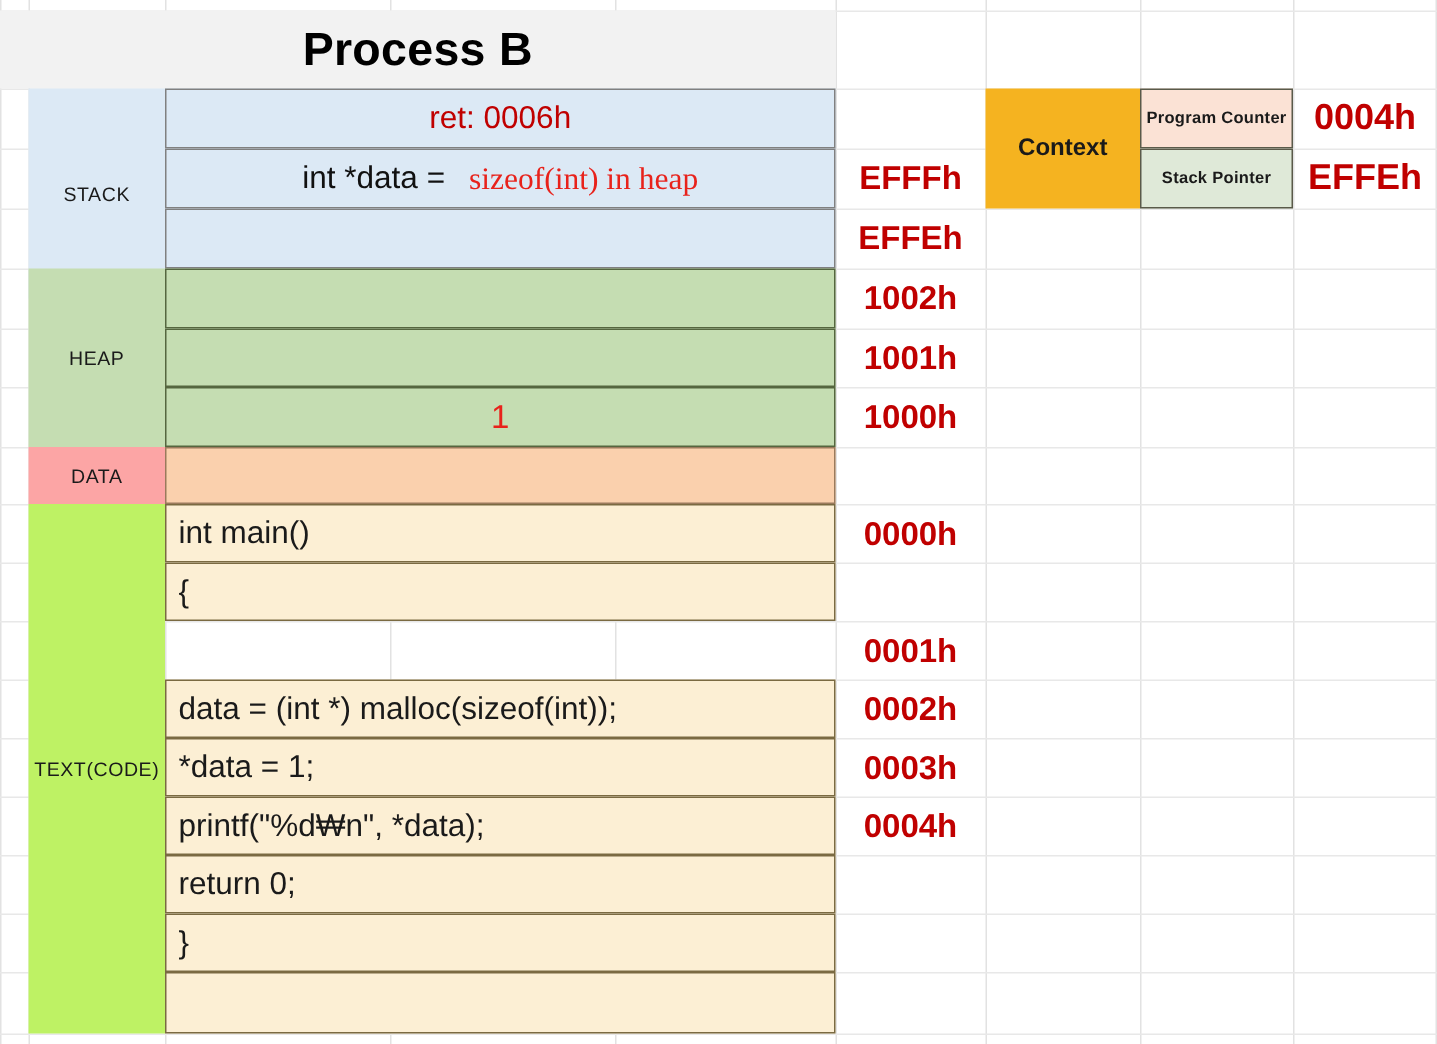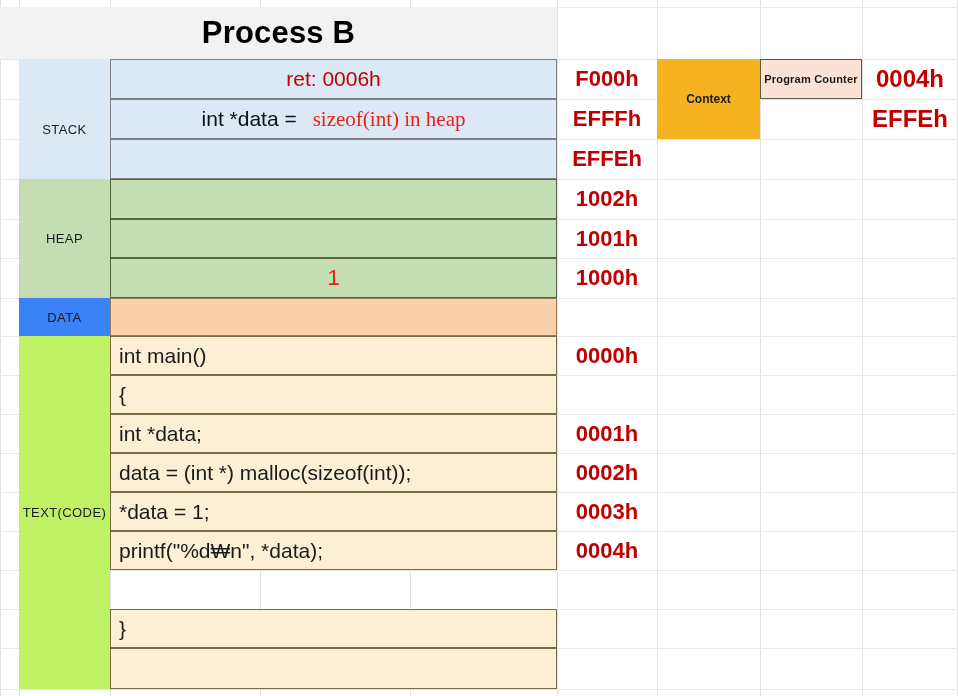--- a/index.html
+++ b/index.html
@@ -40,21 +40,21 @@
 
   
   .seglabel{
     left:19px;width:91px;
     font-size:13px;color:#1a1a1a;
     justify-content:center;
     letter-spacing:.4px;
   }
   #seg-stack{top:59px;height:140px;background:#dce9f5;}
   #seg-heap{top:179px;height:119px;background:#c5ddb2;}
-  #seg-data{top:298px;height:38px;background:#3b82f6;}
+  #seg-data{top:298px;height:38px;background:#fca5a5;}
   #seg-text{top:336px;height:353px;background:#bef264;}
 
   
   .bodycell{
     left:110px;width:447px;
     border:1px solid #808080;
     font-size:21px;color:#1a1a1a;
     padding-left:8px;
   }
   .bodycell.center{justify-content:center;padding-left:0;}
@@ -74,21 +74,21 @@
   .red-bold{color:#c00000;font-weight:normal;}
   .red-serif{color:#e8221b;font-family:"Liberation Serif", serif;}
   .blk{color:#111;}
   .heapval{color:#e8221b;font-size:22px;}
 
   
   #ctx-box{
     position:absolute;left:657px;top:59px;width:103px;height:80px;
     background:#f5b320;
     display:flex;align-items:center;justify-content:center;
-    font-size:12px;font-weight:bold;color:#1a1a1a;
+    font-size:16px;font-weight:bold;color:#1a1a1a;
     box-sizing:border-box;
   }
   .reg-name{
     position:absolute;left:760px;width:102px;height:40px;
     box-sizing:border-box;
     border:1px solid #5a5a4a;
     display:flex;align-items:center;justify-content:center;
     font-size:11px;font-weight:bold;color:#1a1a1a;
     letter-spacing:.2px;
   }
@@ -140,21 +140,20 @@
   <div class="cell" id="title-cell">Process B</div>
 
   <div class="cell seglabel" id="seg-stack">STACK</div>
   <div class="cell seglabel" id="seg-heap">HEAP</div>
   <div class="cell seglabel" id="seg-data">DATA</div>
   <div class="cell seglabel" id="seg-text">TEXT(CODE)</div>
 
   <div class="cell bodycell stackrow center" style="top:59px;height:40px">
     <span class="red-bold">ret: 0006h</span>
   </div>
-  <div class="cell addr" style="top:59px;height:40px">F000h</div>
 
   <div class="cell bodycell stackrow center" style="top:99px;height:40px">
     <span class="blk" style="font-size:21px">int *data = </span>
     <span class="red-serif" style="font-size:21px;margin-left:16px">sizeof(int) in heap</span>
   </div>
   <div class="cell addr" style="top:99px;height:40px">EFFFh</div>
 
   <div class="cell bodycell stackrow center" style="top:139px;height:40px">
     <span></span>
   </div>
@@ -183,50 +182,51 @@
   <div class="cell bodycell textrow" style="top:336px;height:39px">
     <span>int main()</span>
   </div>
   <div class="cell addr" style="top:336px;height:39px">0000h</div>
 
   <div class="cell bodycell textrow" style="top:375px;height:39px">
     <span>{</span>
   </div>
   <div class="cell addr" style="top:375px;height:39px"></div>
 
-  <div class="cell bodycell textrow" style="top:414px;height:39px">
-    <span>    int *data;</span>
-  </div>
   <div class="cell addr" style="top:414px;height:39px">0001h</div>
 
   <div class="cell bodycell textrow" style="top:453px;height:39px">
     <span>    data = (int *) malloc(sizeof(int));</span>
   </div>
   <div class="cell addr" style="top:453px;height:39px">0002h</div>
 
   <div class="cell bodycell textrow" style="top:492px;height:39px">
     <span>    *data = 1;</span>
   </div>
   <div class="cell addr" style="top:492px;height:39px">0003h</div>
 
   <div class="cell bodycell textrow" style="top:531px;height:39px">
     <span>    printf("%d₩n", *data);</span>
   </div>
   <div class="cell addr" style="top:531px;height:39px">0004h</div>
 
+  <div class="cell bodycell textrow" style="top:570px;height:39px">
+    <span>    return 0;</span>
+  </div>
 
   <div class="cell bodycell textrow" style="top:609px;height:39px">
     <span>}</span>
   </div>
   <div class="cell addr" style="top:609px;height:39px"></div>
 
   <div class="cell bodycell textrow" style="top:648px;height:41px">
     <span></span>
   </div>
 
   <div id="ctx-box">Context</div>
 
   <div class="reg-name" id="reg-pc">Program Counter</div>
   <div class="reg-val" id="val-pc">0004h</div>
 
+  <div class="reg-name" id="reg-sp">Stack Pointer</div>
   <div class="reg-val" id="val-sp">EFFEh</div>
 
 </div>
 
 </body></html>

